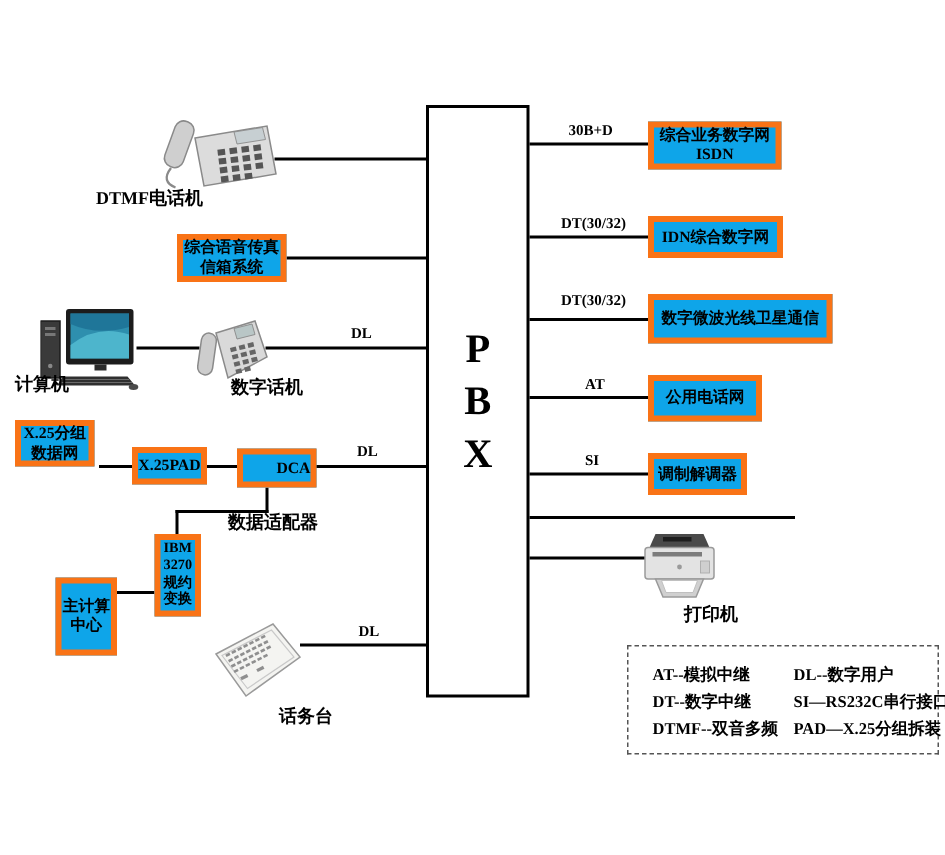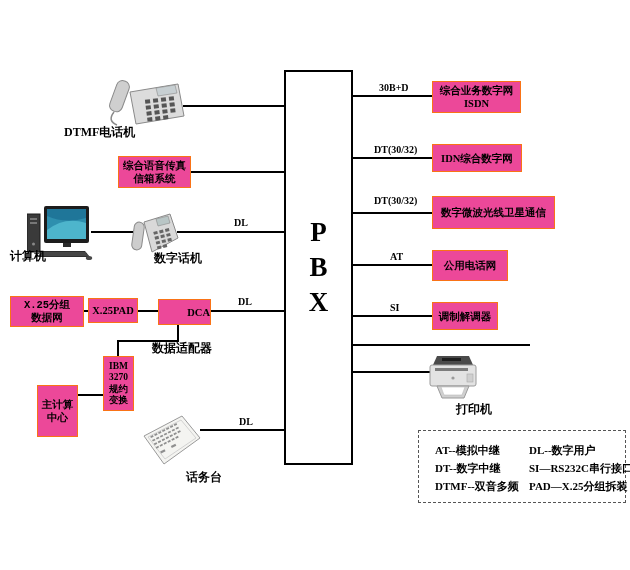--- a/index.html
+++ b/index.html
@@ -1,18 +1,18 @@
 <!DOCTYPE html>
 <html><head>
 <meta charset="utf-8">
 <style>
   html,body{margin:0;padding:0;background:#fff;}
   .canvas{position:relative;width:630px;height:570px;background:#ffffff;overflow:hidden;
           font-family:"Liberation Serif","DejaVu Serif",serif;color:#000;}
-  .box{position:absolute;border:1px solid #f97316;background:#ec4899;box-sizing:border-box;
+  .box{position:absolute;border:4px solid #f97316;background:#0ea5e9;box-sizing:border-box;
        display:flex;flex-direction:column;align-items:center;justify-content:center;
        font-weight:bold;font-size:10.5px;line-height:13px;text-align:center;white-space:nowrap;}
   .pbx{position:absolute;left:284px;top:70px;width:69px;height:395px;border:2px solid #000;
        background:#fff;box-sizing:border-box;display:flex;flex-direction:column;
        align-items:center;justify-content:center;font-weight:bold;font-size:27px;line-height:35px;}
   .hl{position:absolute;height:2px;background:#000;}
   .vl{position:absolute;width:2px;background:#000;}
   .lbl{position:absolute;font-weight:bold;font-size:10px;line-height:12px;white-space:nowrap;}
   .cap{position:absolute;font-weight:bold;font-size:12px;line-height:13px;white-space:nowrap;}
   .legend{position:absolute;left:418px;top:430px;width:208px;height:73px;border:1.5px dashed #555;
@@ -58,21 +58,21 @@
   <div class="lbl" style="left:379px;top:82px;">30B+D</div>
   <div class="lbl" style="left:374px;top:144px;">DT(30/32)</div>
   <div class="lbl" style="left:374px;top:195px;">DT(30/32)</div>
   <div class="lbl" style="left:390px;top:251px;">AT</div>
   <div class="lbl" style="left:390px;top:302px;">SI</div>
 
   <div class="box" style="left:118px;top:156px;width:73px;height:32px;">
     <div>综合语音传真</div>
     <div>信箱系统</div>
   </div>
-  <div class="box" style="left:10px;top:296px;width:74px;height:31px;font-family:Liberation Mono, monospace;">
+  <div class="box" style="left:10px;top:280px;width:53px;height:31px;">
     <div>X.25分组</div>
     <div>数据网</div>
   </div>
   <div class="box" style="left:88px;top:298px;width:50px;height:25px;">
     <div>X.25PAD</div>
   </div>
   <div class="box" style="left:158px;top:299px;width:53px;height:26px;align-items:flex-end;">
     <div>DCA</div>
   </div>
   <div class="cap" style="left:152px;top:342px;">数据适配器</div>

